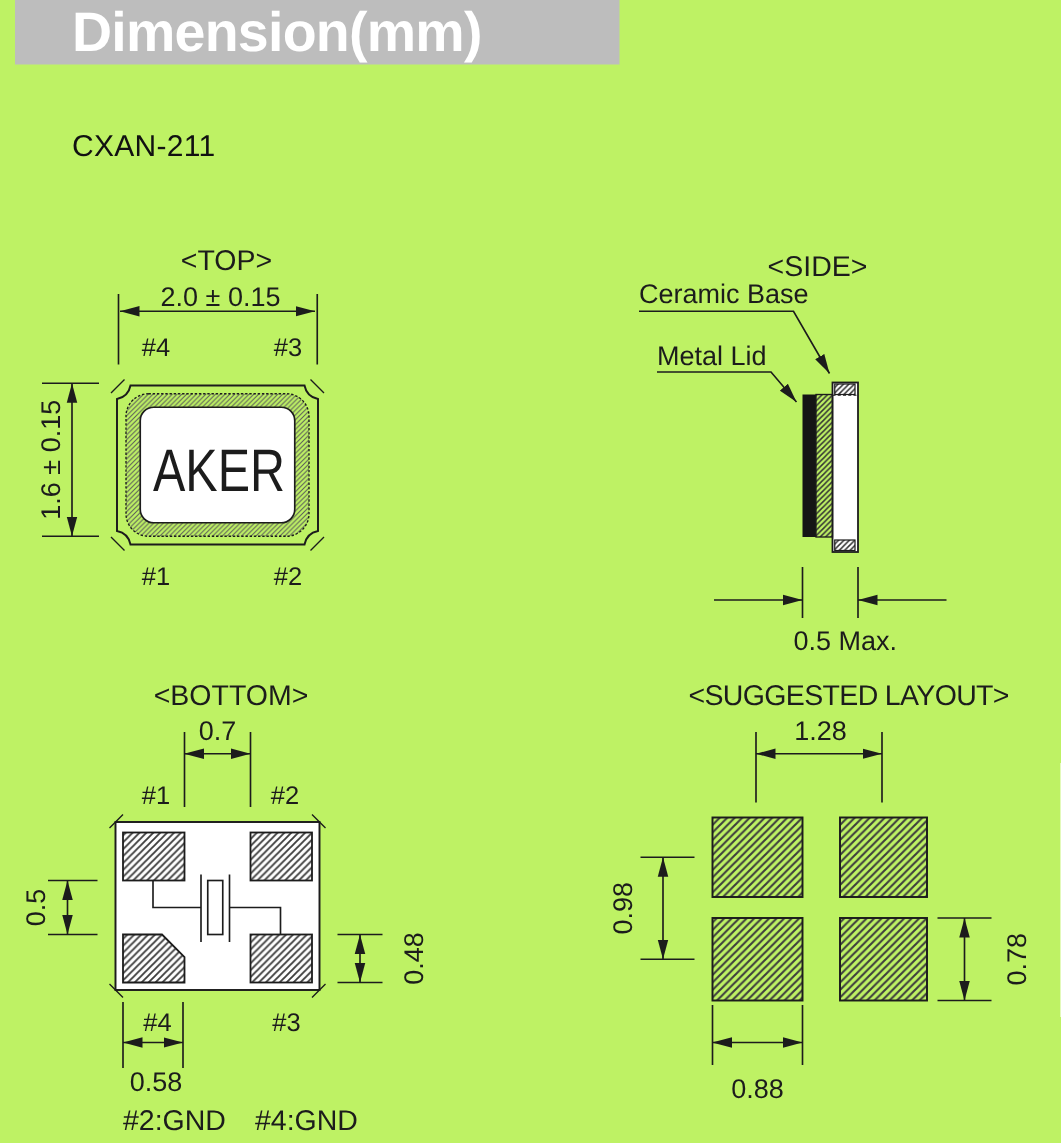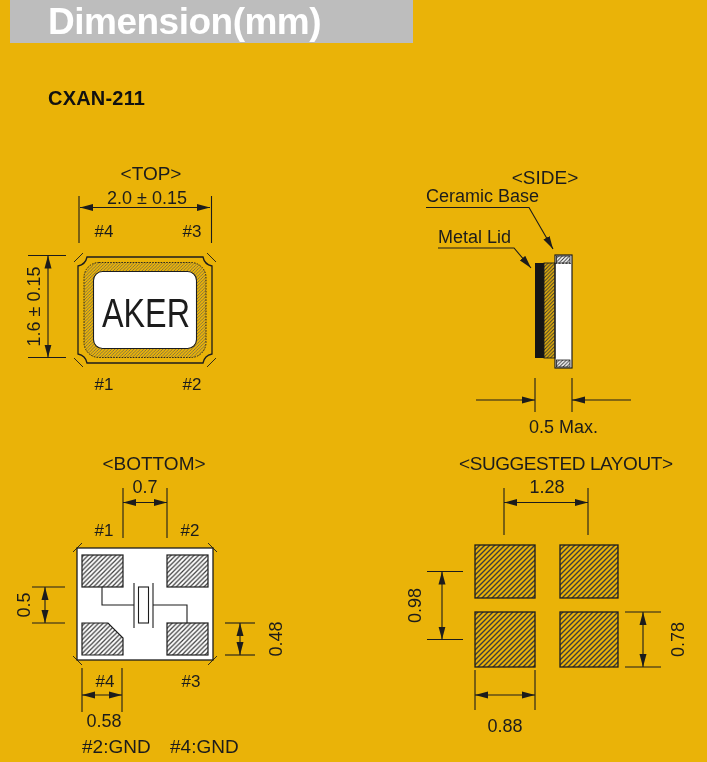--- a/index.html
+++ b/index.html
@@ -1,30 +1,30 @@
 <!DOCTYPE html>
 <html><head>
 <meta charset="utf-8">
 <style>
   html,body { margin:0; padding:0; background:#ffffff; }
   .page {
-    position:relative; width:707px; height:762px; background:#eab308;
+    position:relative; width:707px; height:762px; background:#bef264;
     font-family:"Liberation Sans", sans-serif; overflow:hidden;
   }
   .header-bar {
     position:absolute; left:10px; top:0; width:403px; height:43px;
     background:#bdbdbd; display:flex; align-items:center;
     padding-left:38px; box-sizing:border-box;
   }
   .header-title {
     color:#ffffff; font-size:37px; font-weight:bold; letter-spacing:-0.5px;
     white-space:nowrap;
   }
   .part-number {
-    position:absolute; left:48px; top:87px; font-size:20px; font-weight:bold;
+    position:absolute; left:48px; top:87px; font-size:20px; font-weight:normal;
     color:#111111; letter-spacing:0.2px;
   }
   svg { position:absolute; overflow:visible; }
   svg text {
     font-family:"Liberation Sans", sans-serif; fill:#1c1c1c;
   }
   .vlabel { font-size:19px; }
   .dim    { font-size:18px; }
   .pin    { font-size:17px; }
   .note   { font-size:19px; }

